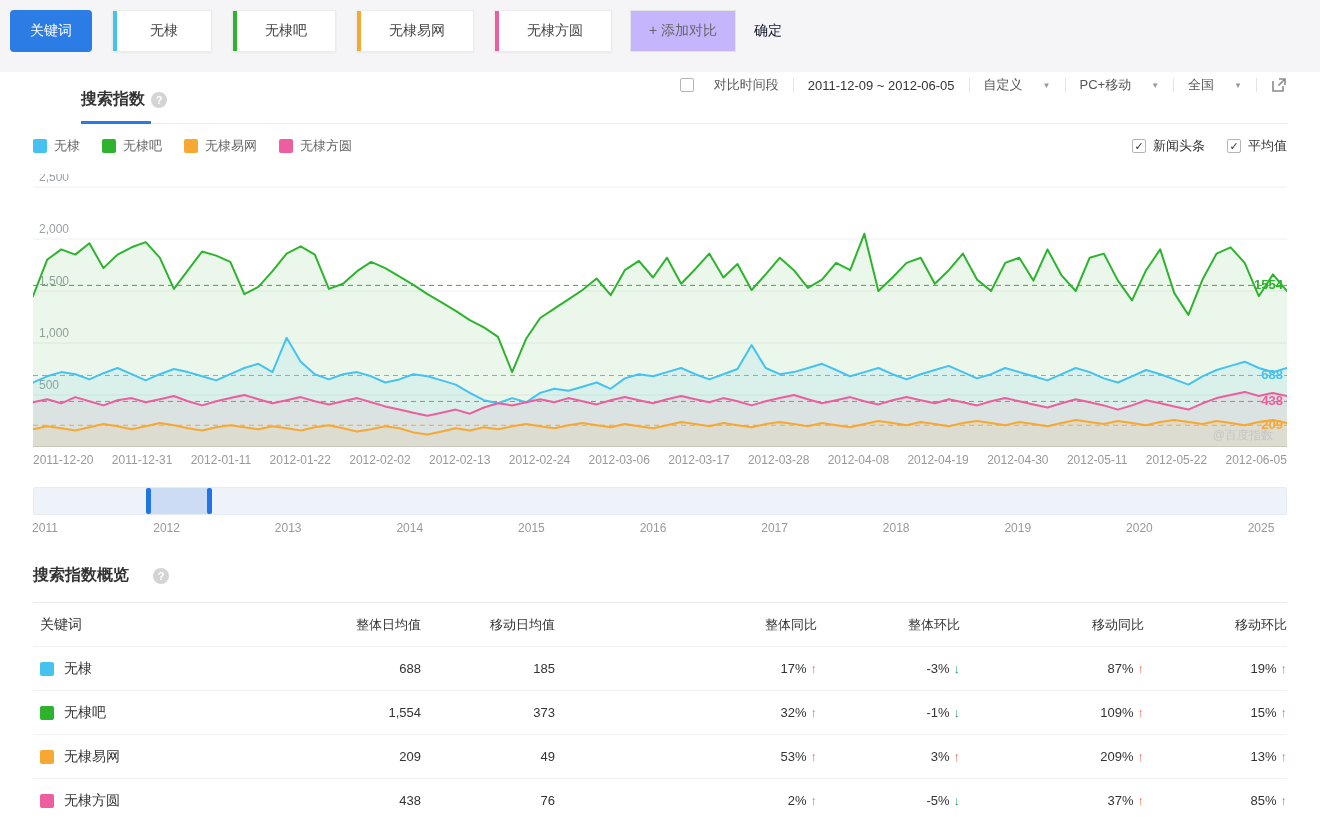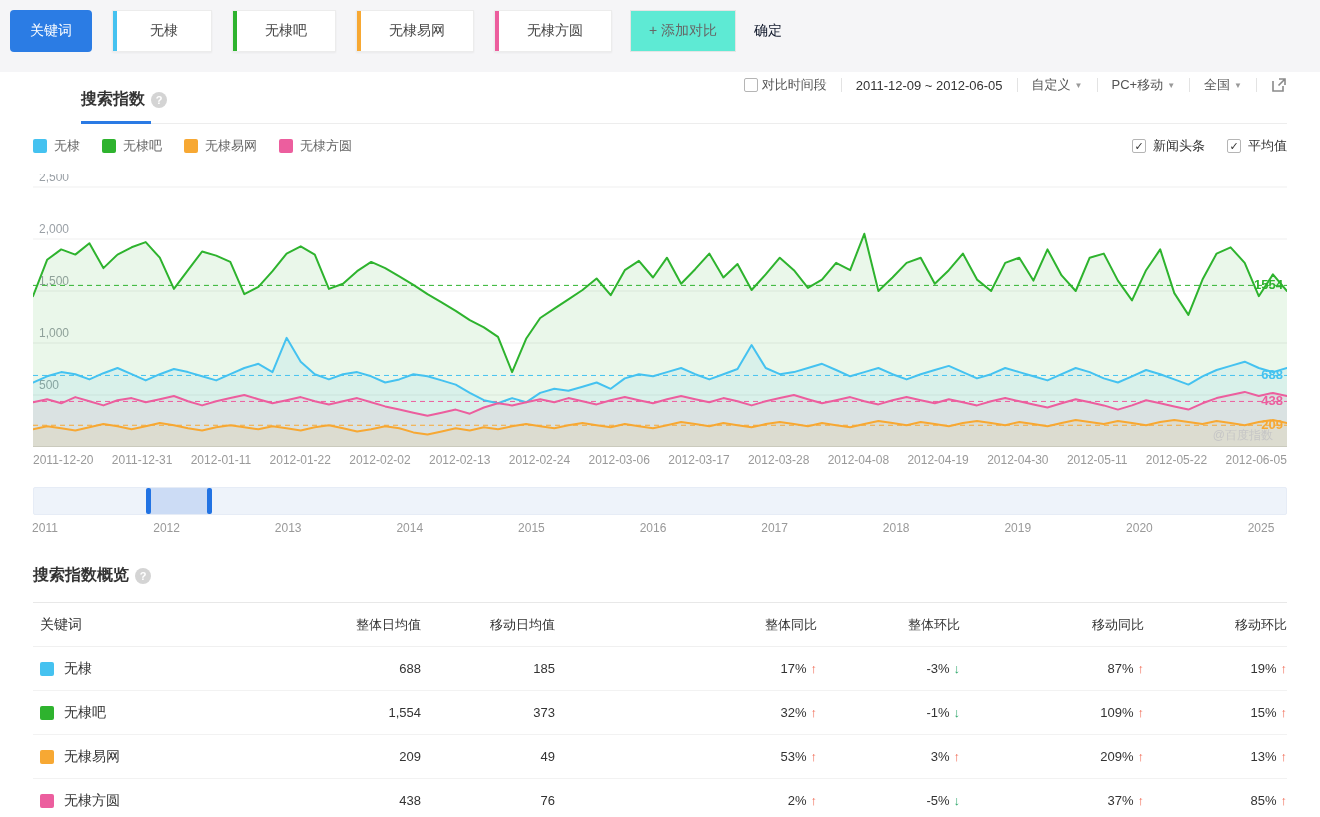--- a/index.html
+++ b/index.html
@@ -10,21 +10,21 @@
   .topbar { height:72px; background:#f5f5f7; display:flex; align-items:flex-start;
     padding:10px 10px 0 10px; }
   .kw-btn { width:82px; height:42px; background:#2b7ce4; color:#fff; border:none;
     border-radius:4px; font-size:14px; cursor:pointer; }
   .chips { display:flex; margin-left:20px; gap:20px; }
   .chip { position:relative; height:42px; background:#fff; border:1px solid #ececec;
     box-shadow:0 1px 2px rgba(0,0,0,.05); display:flex; align-items:center;
     justify-content:center; padding:0 28px 0 32px; min-width:100px; font-size:14px;
     color:#444; cursor:pointer; }
   .chip .bar { position:absolute; left:0; top:0; bottom:0; width:4px; }
-  .add-btn { margin-left:18px; height:42px; background:#5eead4; border:1px solid #e4e4e4;
+  .add-btn { margin-left:18px; height:42px; background:#c4b5fd; border:1px solid #e4e4e4;
     padding:0 18px; font-size:14px; color:#666; cursor:pointer; }
   .confirm { margin-left:18px; height:42px; display:flex; align-items:center;
     color:#0f172a; font-size:14px; cursor:pointer; }
 
   
   .panel { background:#fff; padding:0 33px; }
   .tabrow { height:52px; display:flex; align-items:flex-start; border-bottom:1px solid #ededed;
     position:relative;margin-left:48px; }
   .tab { font-size:16px; font-weight:bold; color:#333; display:flex; align-items:center;
     gap:6px; position:relative; height:100%; padding-top:4px; }
@@ -32,21 +32,21 @@
   .qicon { width:16px; height:16px; border-radius:50%; background:#d4d4d4; color:#fff;
     font-size:11px; font-weight:bold; display:inline-flex; align-items:center;
     justify-content:center; cursor:pointer; }
   .controls { margin-left:auto; display:flex; align-items:center; font-size:13px;
     color:#555; gap:14px; padding-top:4px; }
   .sep { width:1px; height:14px; background:#e3e3e3; }
   .ckbox { width:14px; height:14px; border:1px solid #b5b5b5; border-radius:2px;
     background:#fff; display:inline-flex; align-items:center; justify-content:center;
     font-size:11px; line-height:1; color:#333; cursor:pointer; }
   .ckbox.checked::after { content:"✓"; font-weight:bold; }
-  .ctrl { display:flex; align-items:center; gap:4px; cursor:pointer; }
+  .ctrl { display:flex; align-items:center; gap:20px; cursor:pointer; }
   .caret { font-size:8px; color:#999; }
   .ext-icon { width:16px; height:16px; cursor:pointer; }
 
   
   .legendrow { display:flex; align-items:center; height:40px; margin-top:2px; }
   .legend { display:flex; align-items:center; gap:22px; }
   .litem { display:flex; align-items:center; gap:7px; font-size:13px; color:#666; cursor:pointer; }
   .sq { width:14px; height:14px; border-radius:2px; display:inline-block; }
   .legend-cks { margin-left:auto; display:flex; gap:22px; font-size:13px; color:#333;padding-left:12px; }
   .lck { display:flex; align-items:center; gap:7px; cursor:pointer; }
@@ -59,21 +59,21 @@
   
   .slider { position:relative; height:28px; margin-top:16px; background:#eef3fa;
     border:1px solid #e6ecf6; border-radius:2px; }
   .slider .sel { position:absolute; top:0; bottom:0; left:115px; width:60px; background:#ccdcf5; }
   .slider .handle { position:absolute; top:0; bottom:0; width:5px; background:#2273e3;
     border-radius:2px; cursor:ew-resize; }
   .years { position:relative; height:22px; margin-top:6px; font-size:12px; color:#999; }
   .years span { position:absolute; transform:translateX(-50%);margin-left:12px; }
 
   
-  .sec-title { display:flex; align-items:center; gap:6px; font-size:16px; font-weight:bold;
+  .sec-title { display:flex; align-items:center; gap:24px; font-size:16px; font-weight:bold;
     margin-top:22px; }
   .tbl { margin-top:16px; border-top:1px solid #e8e8e8; }
   .trow { display:grid; grid-template-columns:280px 108px 134px 262px 143px 184px 143px;
     height:44px; align-items:center; font-size:13px; border-bottom:1px solid #f2f2f2; }
   .trow.head { color:#333; border-bottom:1px solid #f0f0f0; }
   .cell.kw { display:flex; align-items:center; gap:10px; padding-left:7px; font-size:14px; }
   .cell.num, .cell.pct { text-align:right; }
   .cell.pct .ar { margin-left:4px; font-weight:bold; }
   .cell.pct .ar[data-dir="up"] { color:#f0654e; }
   .cell.pct .ar[data-dir="down"] { color:#2fa86c; }

